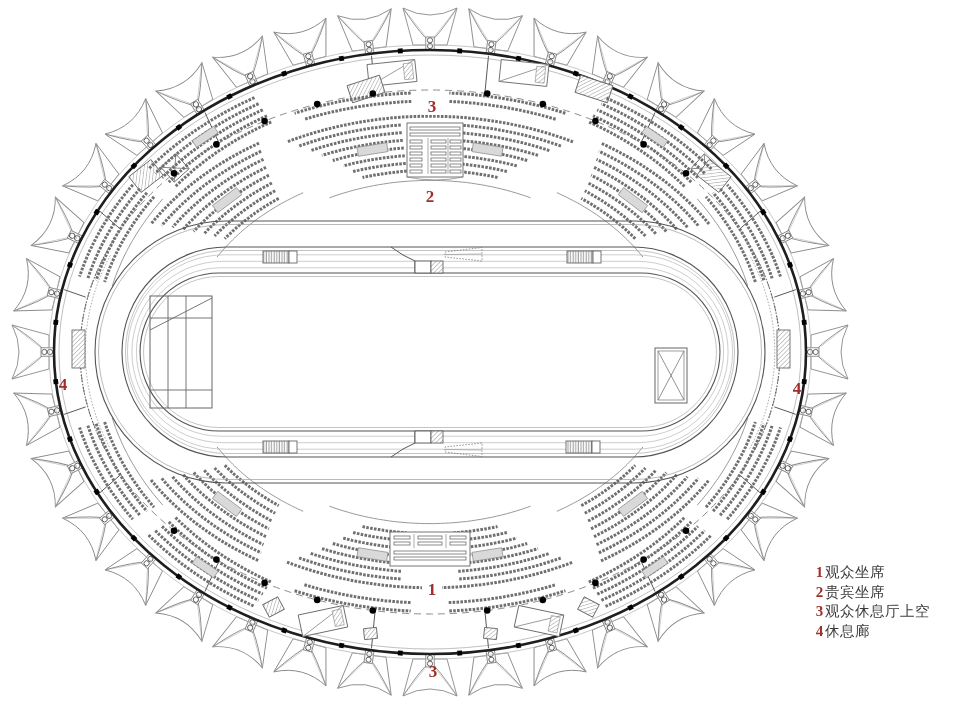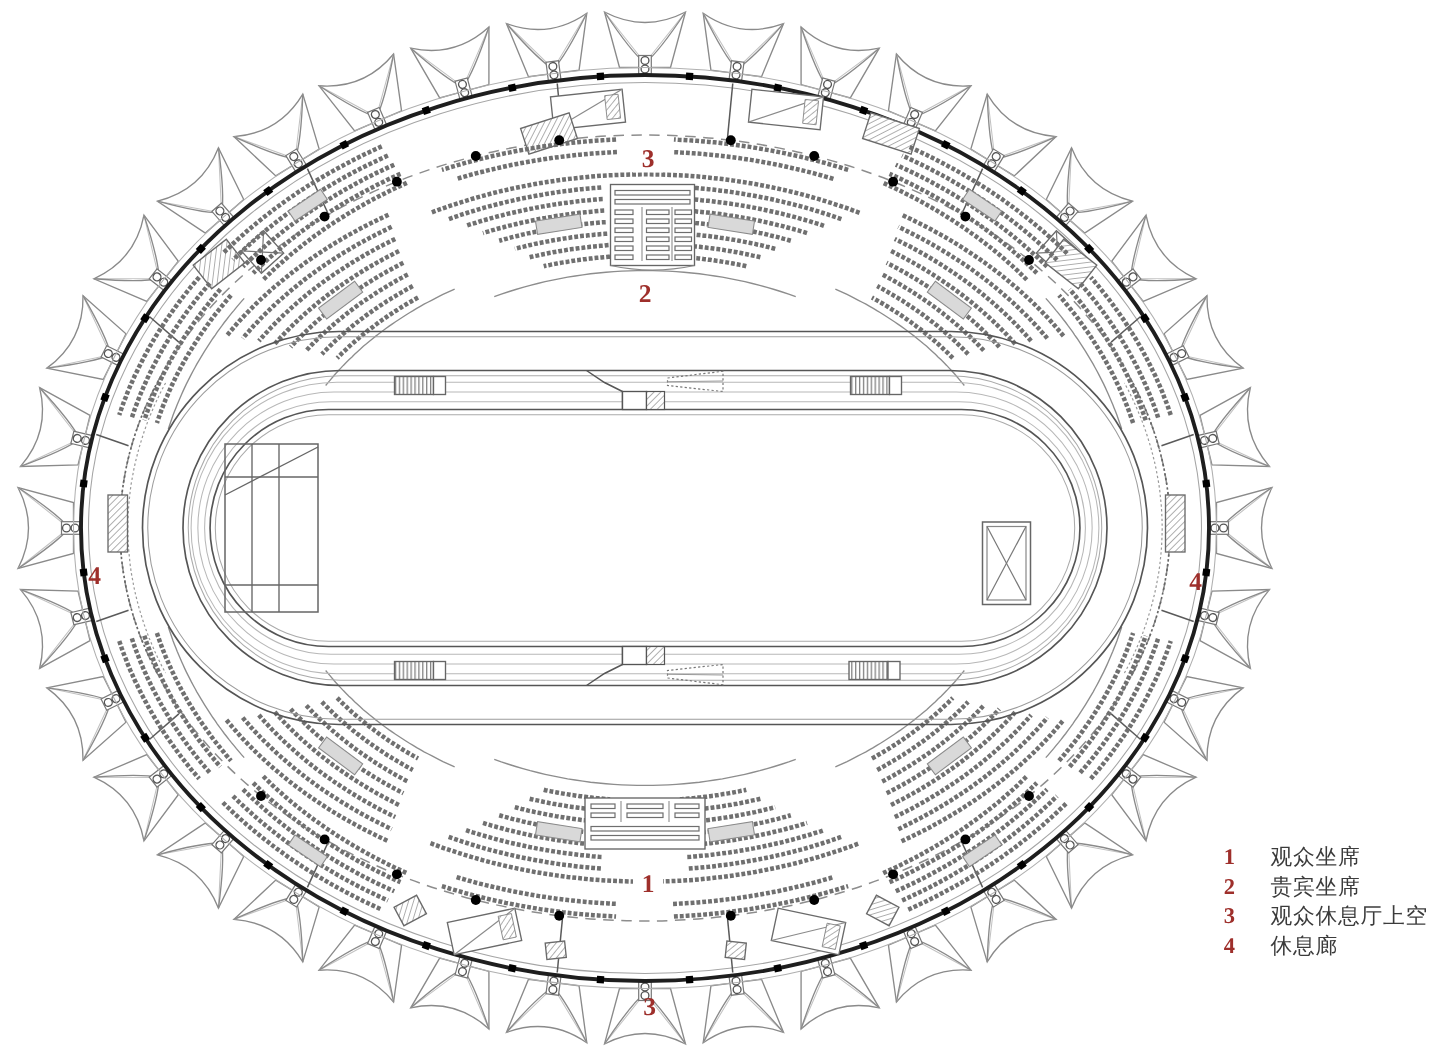--- a/index.html
+++ b/index.html
@@ -3,21 +3,21 @@
 <meta charset="utf-8">
 <style>
   html,body{margin:0;padding:0;background:#fff;}
   #stage{position:relative;width:960px;height:706px;background:#fff;overflow:hidden;
          font-family:"Liberation Sans","DejaVu Sans",sans-serif;}
   #plan-svg{position:absolute;left:0;top:0;}
   .legend{position:absolute;left:814px;top:563px;display:flex;flex-direction:column;}
   .legend-row{display:flex;align-items:baseline;height:19.7px;line-height:19.7px;white-space:nowrap;}
   .legend-num{font-family:"Liberation Serif","DejaVu Serif",serif;font-weight:bold;
               font-size:15px;width:11px;text-align:center;}
-  .legend-label{font-size:14.5px;color:#3b3b3b;margin-left:22px;letter-spacing:.5px;}
+  .legend-label{font-size:14.5px;color:#3b3b3b;margin-left:0;letter-spacing:.5px;}
   text.marker{font-family:"Liberation Serif","DejaVu Serif",serif;font-size:17px;font-weight:bold;}
 </style>
 </head>
 <body>
 
 <div id="stage">
   <svg id="plan-svg" width="960" height="706" viewBox="0 0 960 706">
       <defs>
         <pattern id="hatch" width="3.2" height="3.2" patternUnits="userSpaceOnUse" patternTransform="rotate(45)">
           <rect width="3.2" height="3.2" fill="#fff"></rect>

